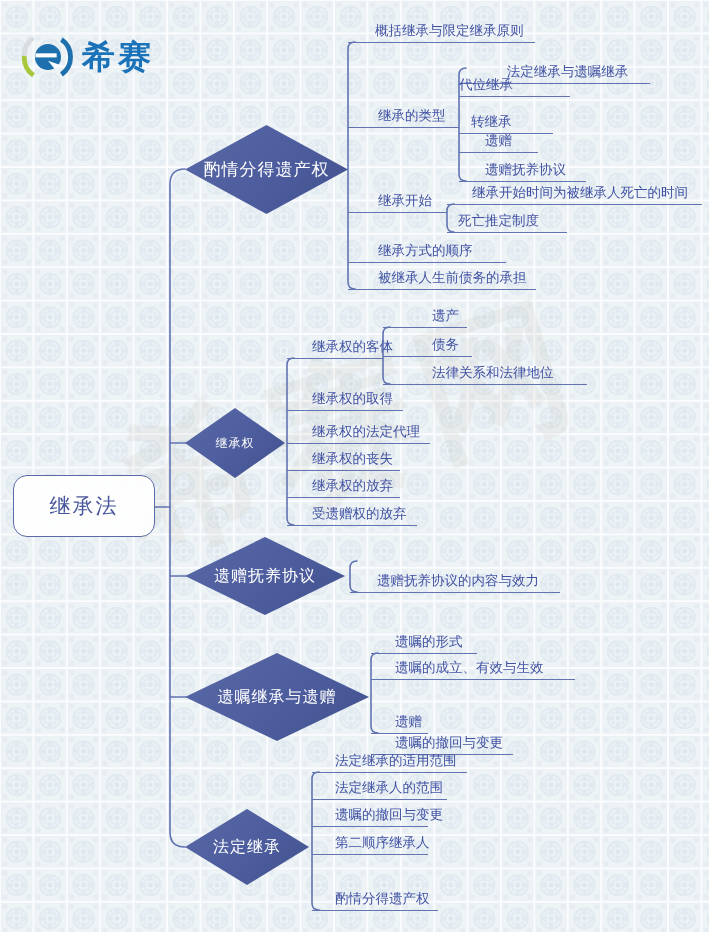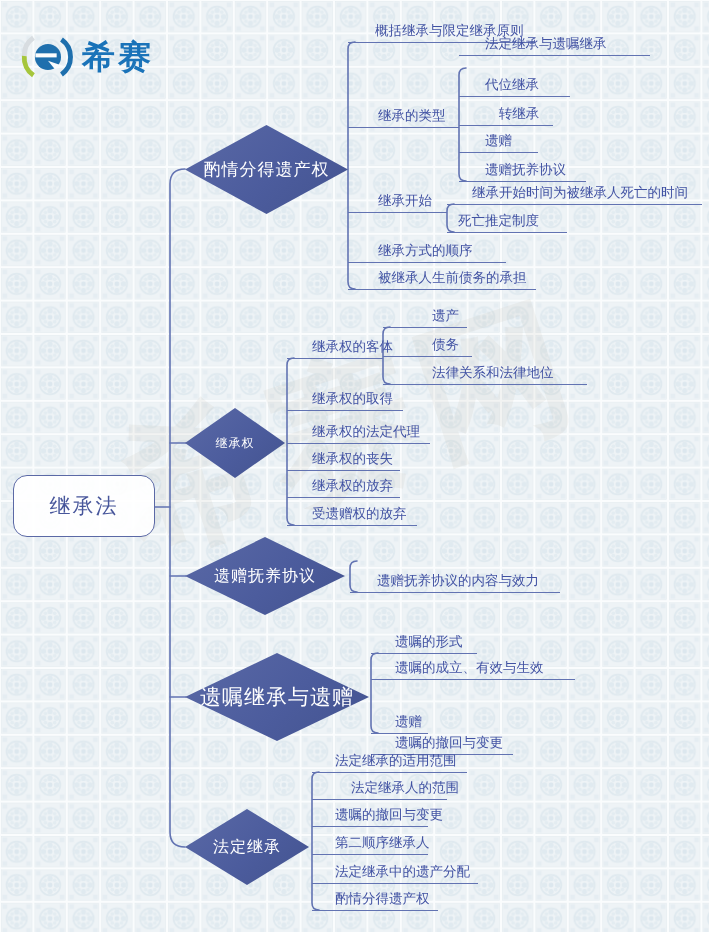--- a/index.html
+++ b/index.html
@@ -26,21 +26,21 @@
   .diamond{
     position:absolute;z-index:3;
     clip-path:polygon(50% 0%,100% 50%,50% 100%,0% 50%);
     background:linear-gradient(135deg,#5a69a6 0%,#4c5c9d 55%,#43538f 100%);
     color:#ffffff;display:flex;align-items:center;justify-content:center;
     letter-spacing:1px;
   }
   .d1{left:185px;top:125px;width:163px;height:89px;font-size:17px;}
   .d2{left:185px;top:408px;width:100px;height:70px;font-size:12px;}
   .d3{left:185px;top:537px;width:160px;height:78px;font-size:16px;}
-  .d4{left:185px;top:653px;width:184px;height:88px;font-size:21px;}
+  .d4{left:185px;top:653px;width:184px;height:88px;font-size:16px;}
   .d5{left:185px;top:809px;width:124px;height:76px;font-size:16px;}
   .leaf{
     position:absolute;z-index:3;box-sizing:border-box;height:22px;
     border-bottom:1.6px solid #6273b2;line-height:20px;
     font-size:13.5px;color:#4152a3;white-space:nowrap;overflow:visible;
   }
 </style>
 </head>
 <body>
 
@@ -107,23 +107,23 @@
   <div class="root-node">继承法</div>
 
   <div class="diamond d1">酌情分得遗产权</div>
   <div class="diamond d2">继承权</div>
   <div class="diamond d3">遗赠抚养协议</div>
   <div class="diamond d4">遗嘱继承与遗赠</div>
   <div class="diamond d5">法定继承</div>
 
   <div class="leaf" style="left:348px;top:21px;width:187px;padding-left:27px;">概括继承与限定继承原则</div>
   <div class="leaf" style="left:348px;top:106px;width:111px;padding-left:30px;">继承的类型</div>
-  <div class="leaf" style="left:459px;top:34px;width:191px;padding-left:26px;">法定继承与遗嘱继承</div>
-  <div class="leaf" style="left:459px;top:75px;width:111px;padding-left:26px;">代位继承</div>
-  <div class="leaf" style="left:459px;top:104px;width:94px;padding-left:26px;text-align:center;">转继承</div>
+  <div class="leaf" style="left:459px;top:62px;width:191px;padding-left:26px;text-align:center;">法定继承与遗嘱继承</div>
+  <div class="leaf" style="left:459px;top:75px;width:111px;">代位继承</div>
+  <div class="leaf" style="left:459px;top:112px;width:94px;padding-left:12px;">转继承</div>
   <div class="leaf" style="left:459px;top:131px;width:79px;padding-left:26px;">遗赠</div>
   <div class="leaf" style="left:459px;top:160px;width:127px;padding-left:26px;">遗赠抚养协议</div>
   <div class="leaf" style="left:348px;top:191px;width:99px;padding-left:30px;">继承开始</div>
   <div class="leaf" style="left:447px;top:183px;width:255px;padding-left:25px;">继承开始时间为被继承人死亡的时间</div>
   <div class="leaf" style="left:447px;top:211px;width:120px;padding-left:11px;">死亡推定制度</div>
   <div class="leaf" style="left:348px;top:241px;width:158px;padding-left:30px;">继承方式的顺序</div>
   <div class="leaf" style="left:348px;top:268px;width:188px;padding-left:30px;">被继承人生前债务的承担</div>
 
   <div class="leaf" style="left:287px;top:337px;width:96px;padding-left:25px;">继承权的客体</div>
   <div class="leaf" style="left:383px;top:306px;width:84px;padding-left:49px;">遗产</div>
@@ -136,19 +136,18 @@
   <div class="leaf" style="left:287px;top:504px;width:130px;padding-left:25px;">受遗赠权的放弃</div>
 
   <div class="leaf" style="left:350px;top:571px;width:210px;padding-left:27px;">遗赠抚养协议的内容与效力</div>
 
   <div class="leaf" style="left:371px;top:632px;width:106px;padding-left:24px;">遗嘱的形式</div>
   <div class="leaf" style="left:371px;top:658px;width:204px;padding-left:24px;">遗嘱的成立、有效与生效</div>
   <div class="leaf" style="left:371px;top:685px;width:142px;padding-left:24px;margin-top:48px;">遗嘱的撤回与变更</div>
   <div class="leaf" style="left:371px;top:712px;width:57px;padding-left:24px;">遗赠</div>
 
   <div class="leaf" style="left:312px;top:751px;width:155px;padding-left:23px;">法定继承的适用范围</div>
-  <div class="leaf" style="left:312px;top:778px;width:135px;padding-left:39px;">法定继承人的范围</div>
+  <div class="leaf" style="left:312px;top:778px;width:135px;padding-left:23px;">法定继承人的范围</div>
   <div class="leaf" style="left:312px;top:805px;width:116px;padding-left:23px;">遗嘱的撤回与变更</div>
   <div class="leaf" style="left:312px;top:833px;width:116px;padding-left:23px;">第二顺序继承人</div>
-  <div class="leaf" style="left:312px;top:862px;width:166px;padding-left:23px;">法定继承中的遗产分配</div>
   <div class="leaf" style="left:312px;top:889px;width:126px;padding-left:23px;">酌情分得遗产权</div>
 
 </div>
 
 </body></html>

